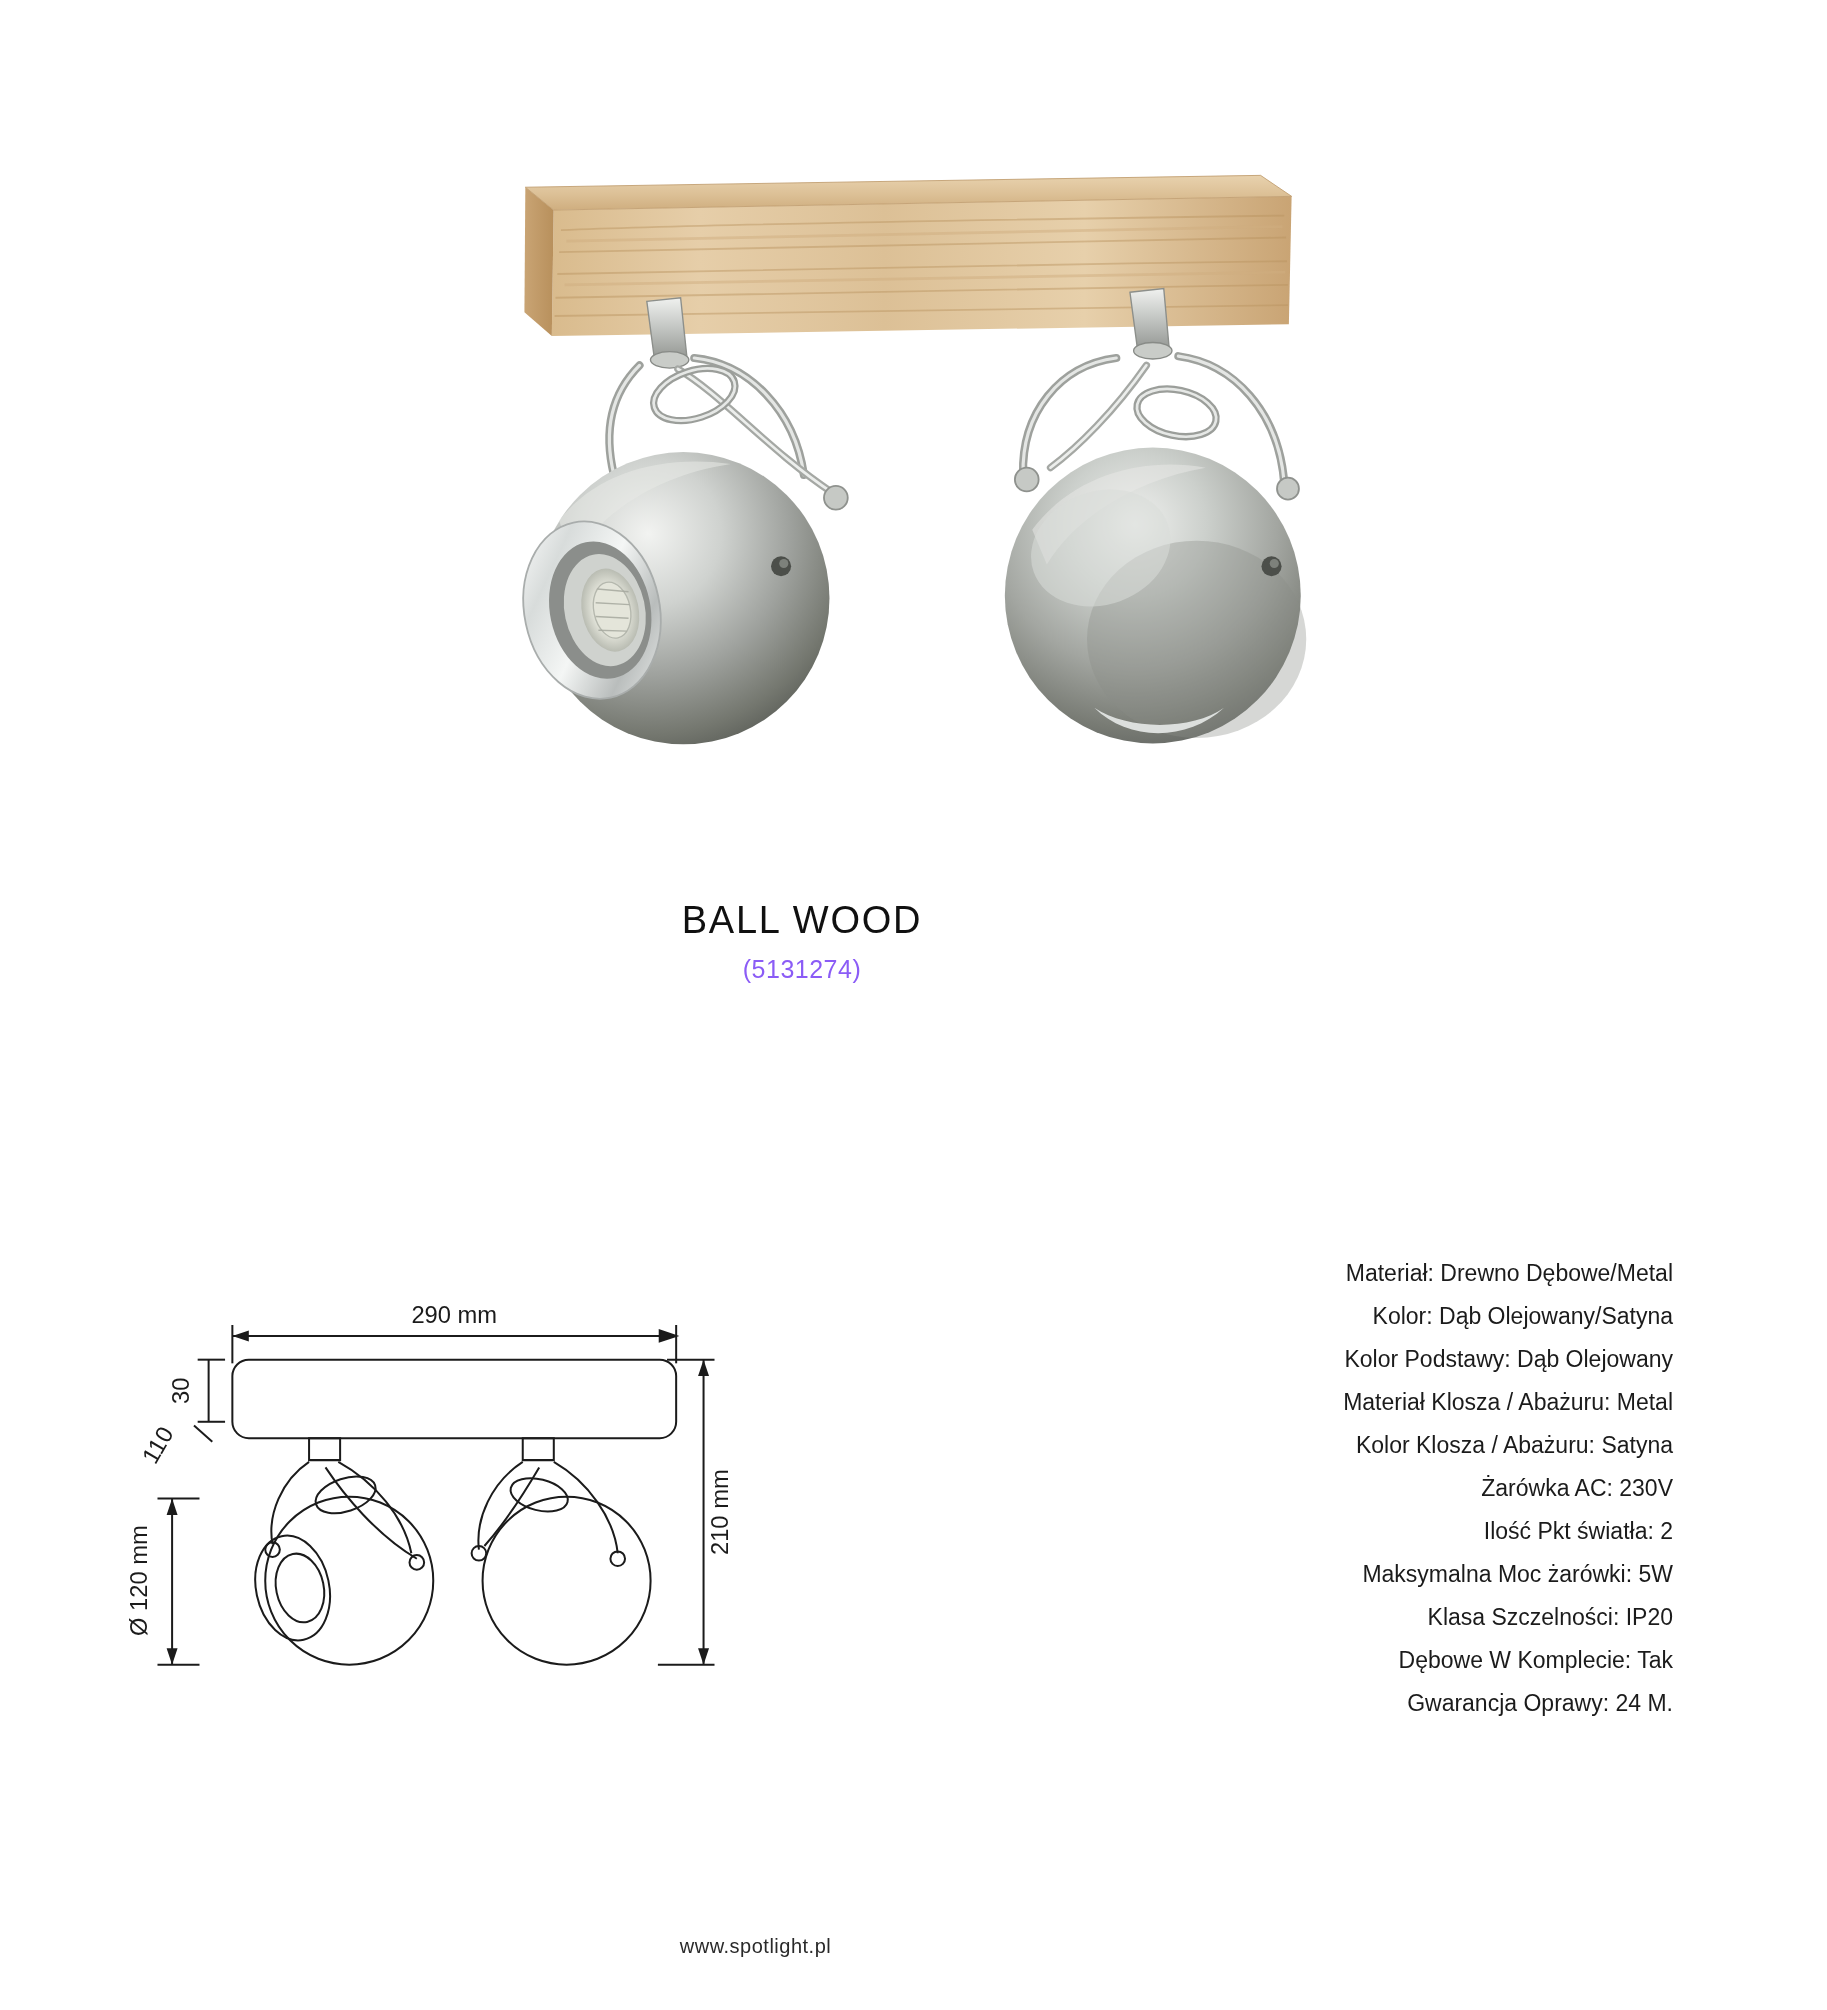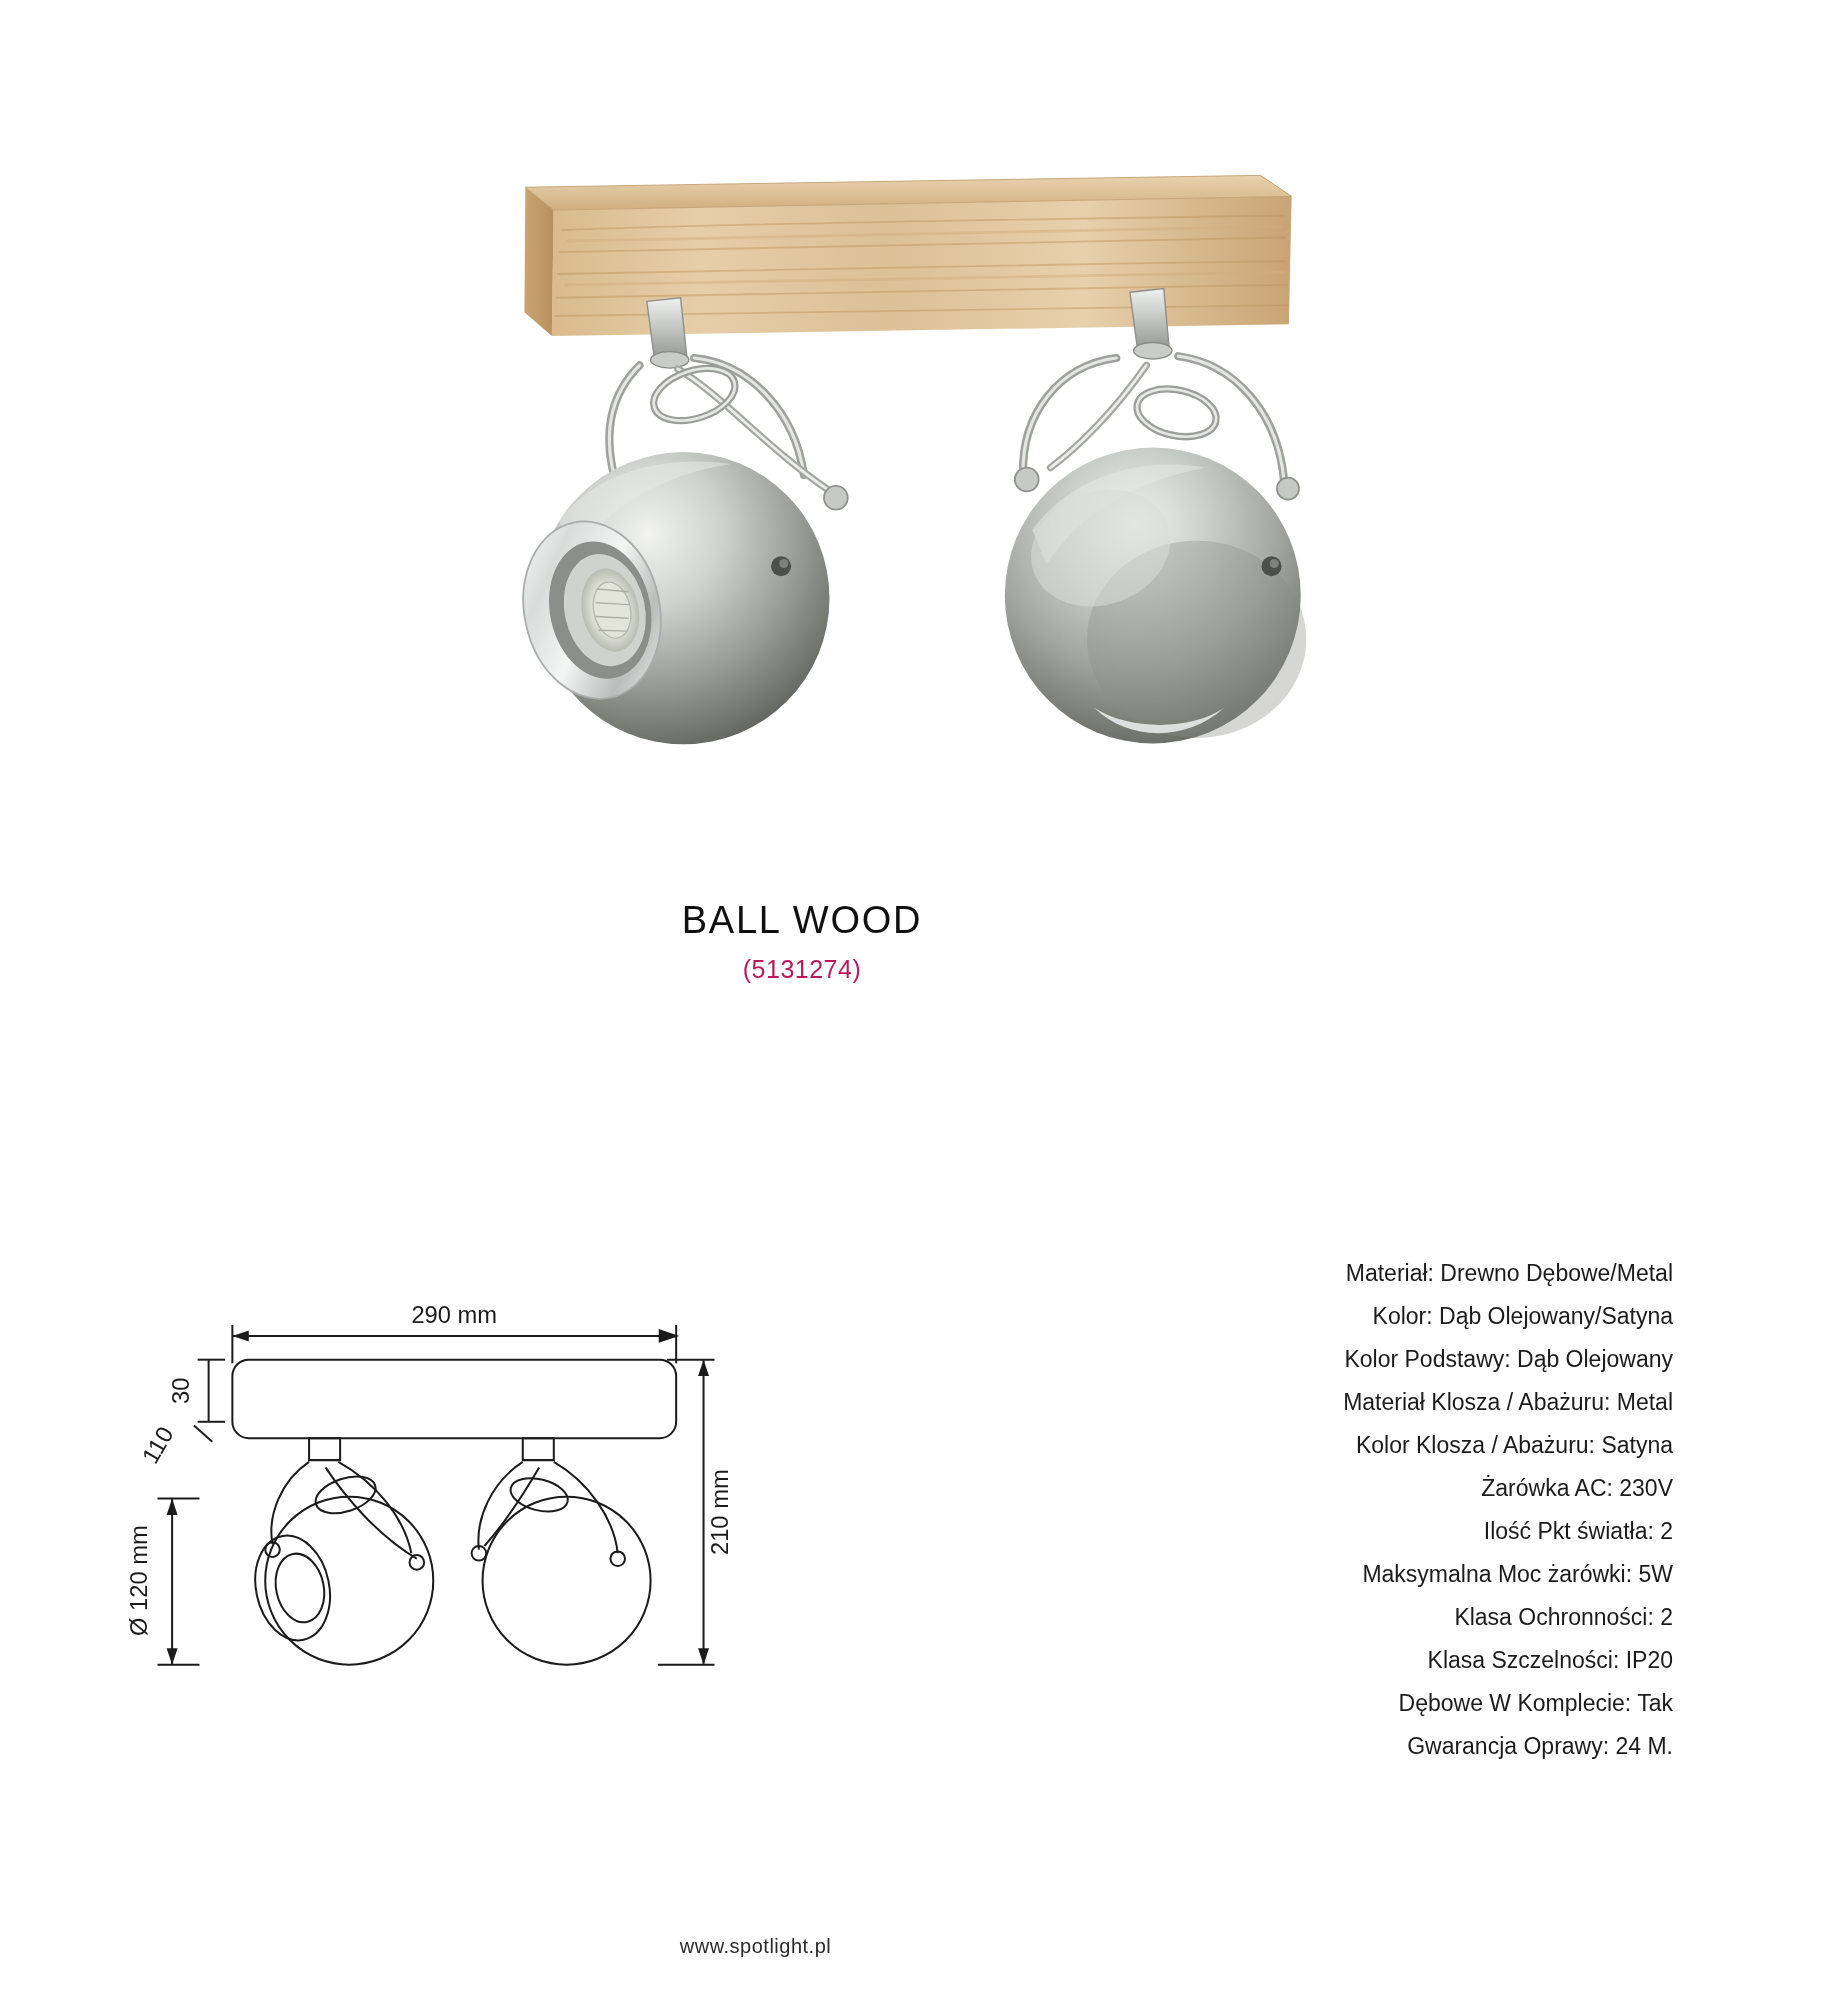--- a/index.html
+++ b/index.html
@@ -36,21 +36,21 @@
   #product-name {
     font-size: 38px;
     letter-spacing: 1.8px;
     font-weight: 400;
     color: #101010;
     line-height: 1.1;
   }
   #product-code {
     margin-top: 12.8px;
     font-size: 25px;
-    color: #be185d;
+    color: #8b5cf6;
     letter-spacing: 0.5px;
   }
 
   
   #specs {
     position: absolute;
     right: 154px;
     top: 1252px;
     width: 749px;
     text-align: right;
@@ -314,21 +314,20 @@
 
 <div id="specs">
   <div class="spec-row">Materiał: Drewno Dębowe/Metal</div>
   <div class="spec-row">Kolor: Dąb Olejowany/Satyna</div>
   <div class="spec-row">Kolor Podstawy: Dąb Olejowany</div>
   <div class="spec-row">Materiał Klosza / Abażuru: Metal</div>
   <div class="spec-row">Kolor Klosza / Abażuru: Satyna</div>
   <div class="spec-row">Żarówka AC: 230V</div>
   <div class="spec-row">Ilość Pkt światła: 2</div>
   <div class="spec-row">Maksymalna Moc żarówki: 5W</div>
-  <div class="spec-row">Klasa Ochronności: 2</div>
   <div class="spec-row">Klasa Szczelności: IP20</div>
   <div class="spec-row">Dębowe W Komplecie: Tak</div>
   <div class="spec-row">Gwarancja Oprawy: 24 M.</div>
 </div>
 
 <div id="footer">
   <span id="footer-url">www.spotlight.pl</span>
 </div>
 
 

